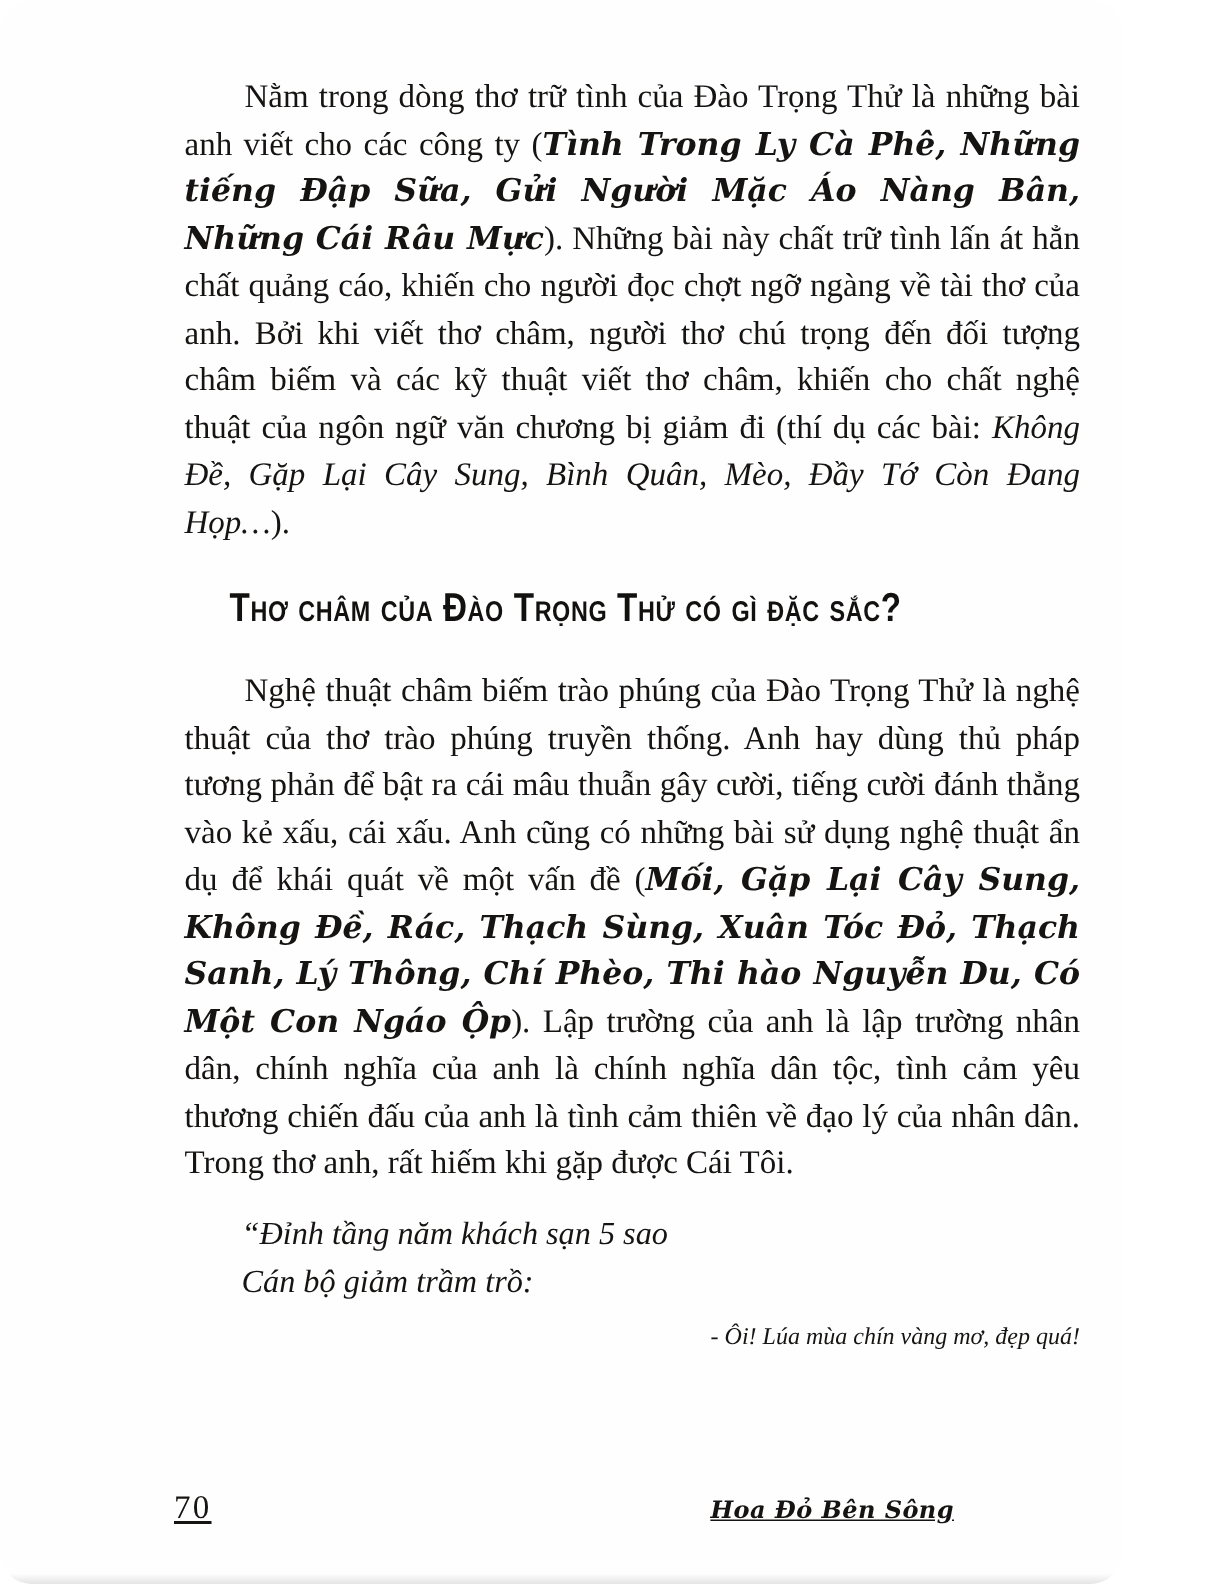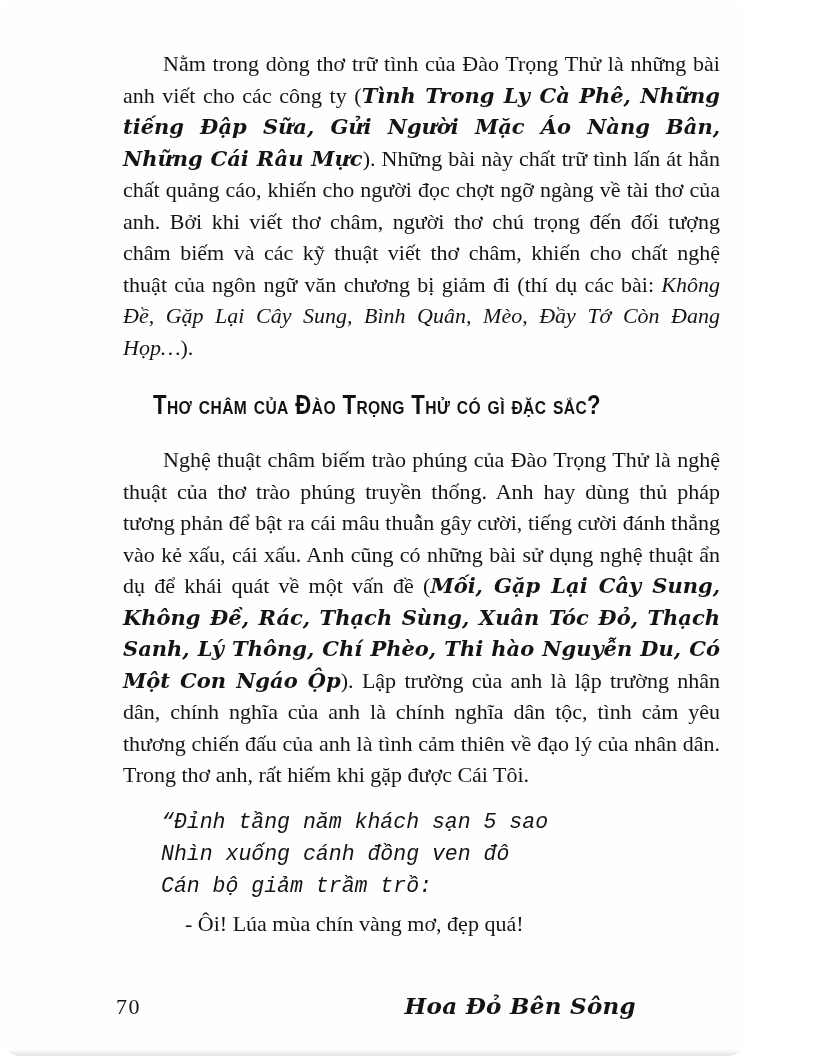--- a/index.html
+++ b/index.html
@@ -54,45 +54,48 @@
   }
   p.body.para-intro {
     margin-top: 21px;
   }
   .poem {
     margin: 15px 0 0 38px;
     font-style: italic;
     font-size: 21.5px;
     line-height: 32px;
   }
-  .poem-line { white-space: pre-wrap; font-family: Liberation Mono, monospace; }
+  .poem-line { white-space: pre-wrap; }
   .poem-exclaim {
     margin: 6px 0 0 62px;
-    font-size: 22px;
+    font-style: italic;
+    font-size: 16px;
     line-height: 32px;
+    text-align: right;
   }
   .footer {
     position: absolute;
     left: 116px;
     right: 112px;
     top: 992px;
     display: flex;
     justify-content: space-between;
     align-items: baseline;
+    text-decoration: underline;
   }
   .page-number {
     font-size: 22px;
     letter-spacing: 1.5px;
     font-family: "Liberation Serif", serif;
   }
   .running-title {
     font-family: "DejaVu Serif", serif;
     font-weight: 700;
     font-style: italic;
-    font-size: 23px;
+    font-size: 16px;
     letter-spacing: 0.3px;
   }
   .scan-edge {
     position: absolute;
     left: 0;
     right: 0;
     bottom: 0;
     height: 7px;
     background: linear-gradient(to bottom, rgba(0,0,0,0), rgba(0,0,0,0.10));
   }
@@ -105,21 +108,20 @@
 
     <p class="body"><span class="seg seg-normal">Nằm trong dòng thơ trữ tình của Đào Trọng Thử là những bài anh viết cho các công ty (</span><span class="seg seg-bold-italic">Tình Trong Ly Cà Phê, Những tiếng Đập Sữa, Gửi Người Mặc Áo Nàng Bân, Những Cái Râu Mực</span><span class="seg seg-normal">). Những bài này chất trữ tình lấn át hẳn chất quảng cáo, khiến cho người đọc chợt ngỡ ngàng về tài thơ của anh. Bởi khi viết thơ châm, người thơ chú trọng đến đối tượng châm biếm và các kỹ thuật viết thơ châm, khiến cho chất nghệ thuật của ngôn ngữ văn chương bị giảm đi (thí dụ các bài: </span><span class="seg seg-italic">Không Đề, Gặp Lại Cây Sung, Bình Quân, Mèo, Đầy Tớ Còn Đang Họp…</span><span class="seg seg-normal">).</span></p>
 
     <h2 class="heading">Thơ châm của Đào Trọng Thử có gì đặc sắc?</h2>
 
     <p class="body"><span class="seg seg-normal">Nghệ thuật châm biếm trào phúng của Đào Trọng Thử là nghệ thuật của thơ trào phúng truyền thống. Anh hay dùng thủ pháp tương phản để bật ra cái mâu thuẫn gây cười, tiếng cười đánh thẳng vào kẻ xấu, cái xấu. Anh cũng có những bài sử dụng nghệ thuật ẩn dụ để khái quát về một vấn đề (</span><span class="seg seg-bold-italic">Mối, Gặp Lại Cây Sung, Không Đề, Rác, Thạch Sùng, Xuân Tóc Đỏ, Thạch Sanh, Lý Thông, Chí Phèo, Thi hào Nguyễn Du, Có Một Con Ngáo Ộp</span><span class="seg seg-normal">). Lập trường của anh là lập trường nhân dân, chính nghĩa của anh là chính nghĩa dân tộc, tình cảm yêu thương chiến đấu của anh là tình cảm thiên về đạo lý của nhân dân. Trong thơ anh, rất hiếm khi gặp được Cái Tôi.</span></p>
 
 
     <div class="poem">
         <div class="poem-line">“Đỉnh tầng năm khách sạn 5 sao</div>
-        <div class="poem-line">Nhìn xuống cánh đồng ven đô</div>
         <div class="poem-line">Cán bộ giảm trầm trồ:</div>
       </div>
 
     <p class="poem-exclaim">- Ôi! Lúa mùa chín vàng mơ, đẹp quá!</p>
 
   </div>
 
   <div class="footer">
     <span class="page-number">70</span>
     <span class="running-title">Hoa Đỏ Bên Sông</span>

